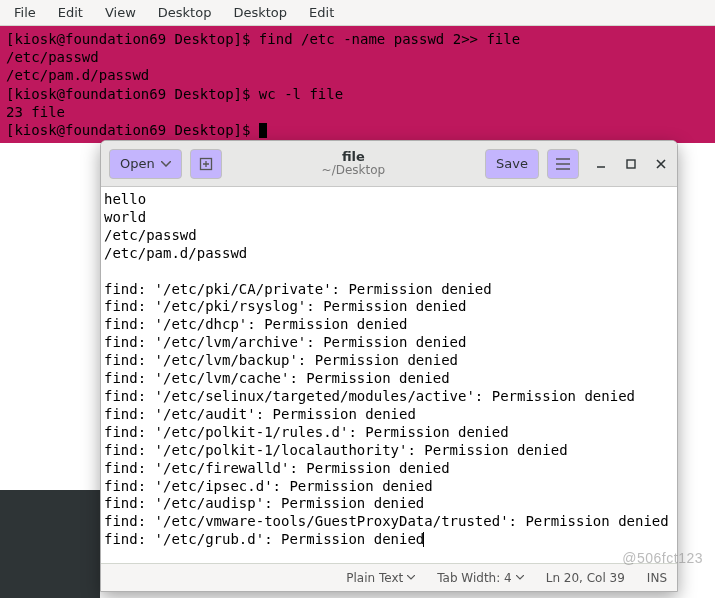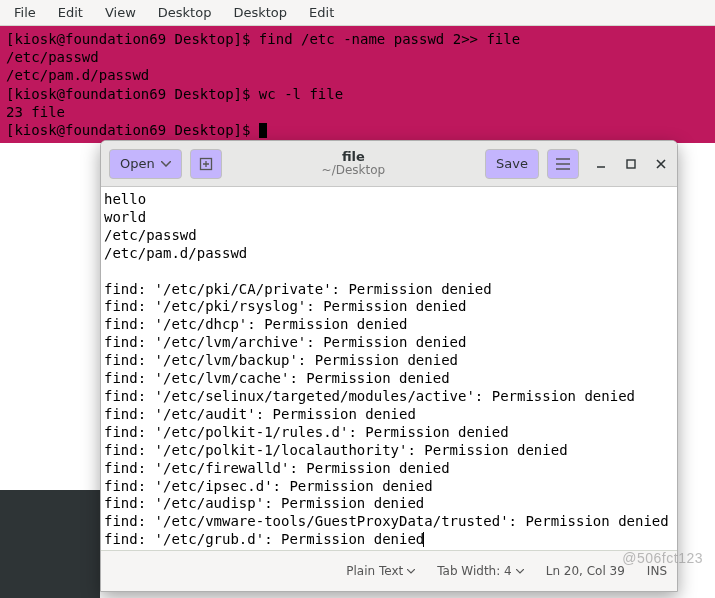--- a/index.html
+++ b/index.html
@@ -98,21 +98,21 @@
   font-size: 14px;
   color: #000;
   line-height: 1.28;
   white-space: pre-wrap;
   overflow: hidden;
   word-break: break-word;
 }
 .gedit-statusbar {
   border-top: 1px solid #d3d7cf;
   background: #f6f5f4;
-  height: 41px;
+  height: 28px;
   display: flex;
   align-items: center;
   justify-content: flex-end;
   gap: 22px;
   padding: 0 10px;
   font-size: 12px;
   color: #555;
 }
 .statusdrop { display: inline-flex; align-items: center; gap: 4px; }
 .dark-strip {

